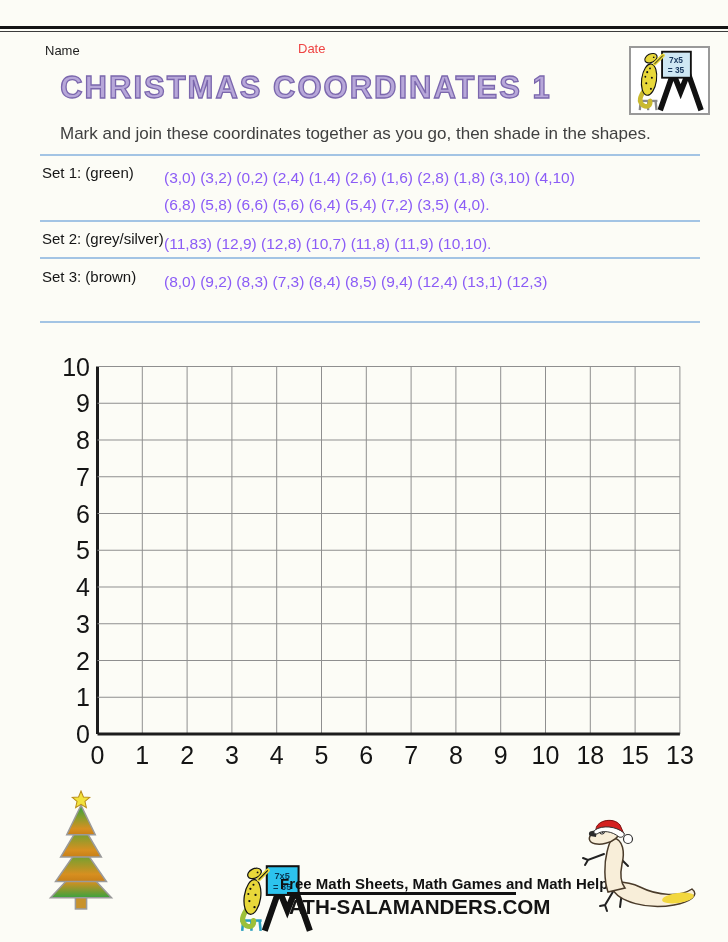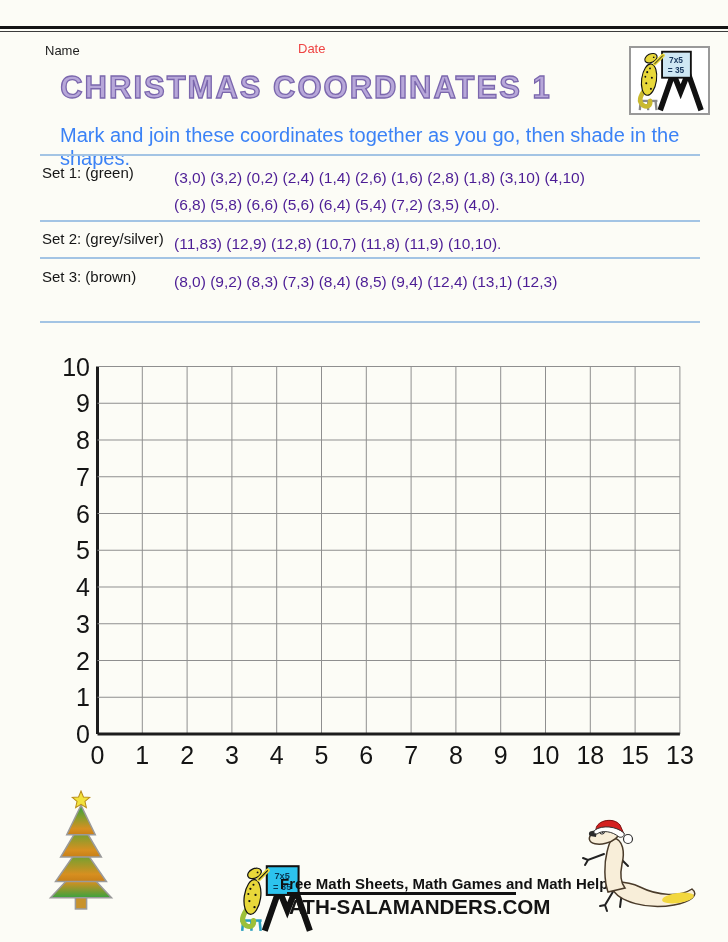--- a/index.html
+++ b/index.html
@@ -15,25 +15,25 @@
   .logo-box{
     position:absolute;left:629px;top:46px;width:81px;height:69px;
     border:2px solid #999;background:#fff;box-sizing:border-box;
   }
   .page-title{
     position:absolute;left:0;top:70px;width:612px;text-align:center;
     font-size:31px;font-weight:800;letter-spacing:2px;
     color:var(--title-fill,#b7a7d9);
     -webkit-text-stroke:1.3px var(--title-outline,#7b67ad);
   }
-  .instruction{position:absolute;left:60px;top:124px;width:630px;font-size:20px;color:#3b82f6;}
+  .instruction{position:absolute;left:60px;top:124px;width:630px;font-size:17px;color:#404040;}
   .sep{position:absolute;left:40px;width:660px;height:2px;background:var(--separator-blue,#a3c4e4);}
   .sep1{top:154px}.sep2{top:220px}.sep3{top:257px}.sep4{top:321px}
   .set-label{position:absolute;left:42px;font-size:15px;color:#151515;white-space:nowrap;}
-  .set-coords{position:absolute;left:174px;width:512px;font-size:15.5px;color:#4c1d95;}
+  .set-coords{position:absolute;left:164px;width:512px;font-size:15.5px;color:#8b5cf6;}
   .set-coords .cline{line-height:27px;white-space:nowrap;}
   .set1{top:164px}.set2{top:230px}.set3{top:268px}
   .grid-wrap{position:absolute;left:96px;top:365px;}
   .tick{position:absolute;font-size:25px;color:#141414;}
   .tick-y{left:40px;width:50px;text-align:right;height:30px;line-height:30px;}
   .tick-x{top:740px;width:36px;text-align:center;height:30px;line-height:30px;}
   .tree{position:absolute;left:44px;top:790px;}
   .footer-logo{position:absolute;left:234px;top:862px;}
   .footer-tagline{position:absolute;left:280px;top:875px;width:257px;text-align:left;
     font-size:15px;font-weight:bold;color:#111;white-space:nowrap;}

